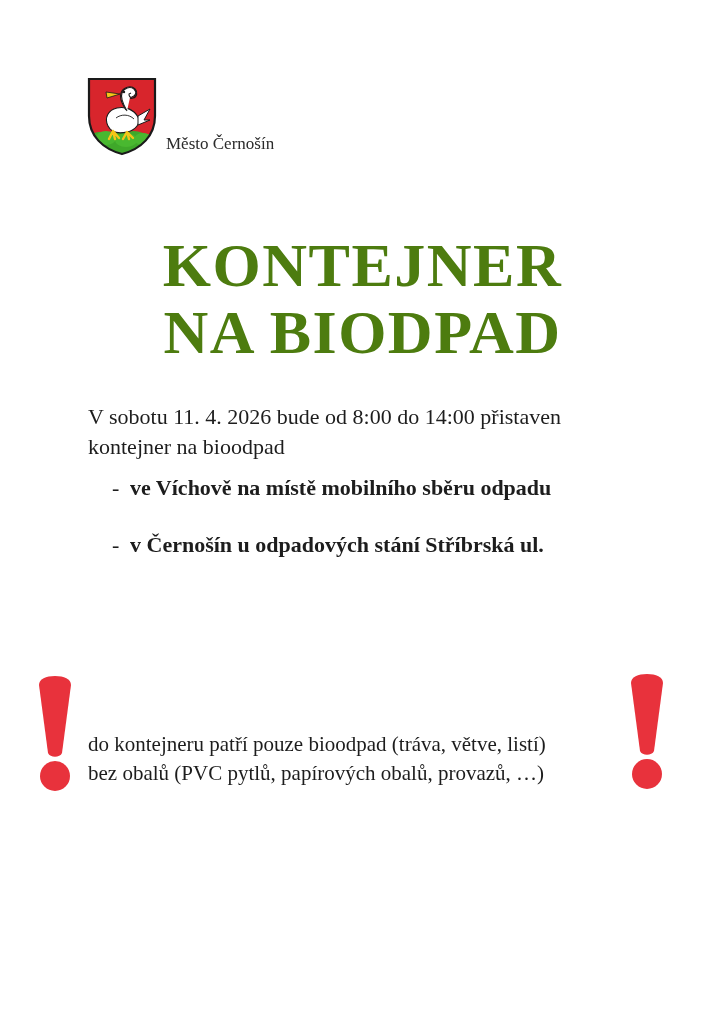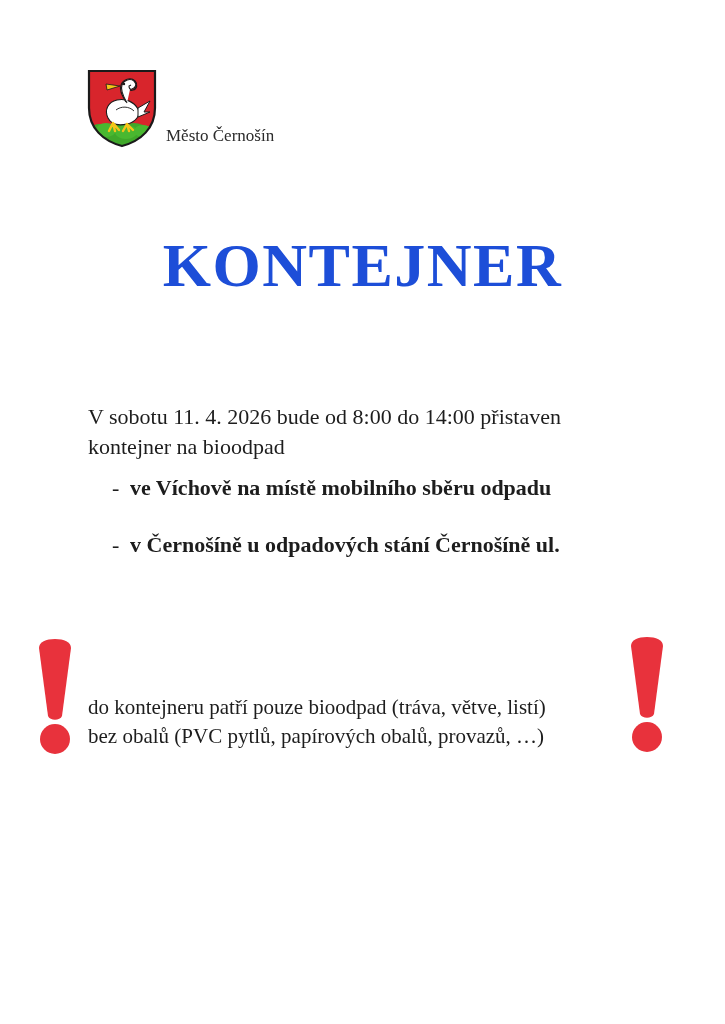--- a/index.html
+++ b/index.html
@@ -21,21 +21,21 @@
     left: 0; top: 0;
     width: 725px;
     height: 1024px;
     background: #ffffff;
   }
 
   
   .crest-block {
     position: absolute;
     left: 86px;
-    top: 68px;
+    top: 76px;
     display: flex;
     align-items: flex-end;
   }
   .crest {
     width: 72px;
     height: 80px;
     display: block;
   }
   .crest-label {
     font-family: "Liberation Serif", "DejaVu Serif", serif;
@@ -52,21 +52,21 @@
     position: absolute;
     left: 0;
     top: 190px;
     width: 725px;
     text-align: center;
     font-family: "Liberation Serif", "DejaVu Serif", serif;
     font-weight: bold;
     font-size: 62px;
     line-height: 67px;
     letter-spacing: 1.5px;
-    color: #1d4ed8;
+    color: #4d7c0f;
   }
   .title-line {
     display: block;
     white-space: nowrap;
   }
 
   
   .intro {
     position: absolute;
     left: 88px;
@@ -100,21 +100,21 @@
   .bullet-text {
     flex: 1 1 auto;
     white-space: nowrap;
     font-weight: bold;
   }
 
   
   .warning-band {
     position: absolute;
     left: 0;
-    top: 636px;
+    top: 673px;
     width: 725px;
     height: 120px;
   }
   .warning-text {
     position: absolute;
     left: 88px;
     top: 36px;
     width: 530px;
     font-size: 21px;
     line-height: 29px;
@@ -171,32 +171,33 @@
         </g>
 
         <path d="M3,3 L69,3 L69,40 C69,60 55,73 36,78 C17,73 3,60 3,40 Z" fill="none" stroke="#1a1a1a" stroke-width="2.2"></path>
       </svg>
     </span>
     <span class="crest-label">Město Černošín</span>
   </div>
 
   <h1 class="title">
     <span class="title-line">KONTEJNER</span>
+    <span class="title-line">NA BIODPAD</span>
   </h1>
 
   <p class="intro">V sobotu 11. 4. 2026 bude od 8:00 do 14:00 přistaven kontejner na bioodpad</p>
 
   <div class="bullets">
     <div class="bullet-row">
       <span class="bullet-dash">-</span>
       <span class="bullet-text">ve Víchově na místě mobilního sběru odpadu</span>
     </div>
     <div class="bullet-row">
       <span class="bullet-dash">-</span>
-      <span class="bullet-text">v Černošíně u odpadových stání Černošíně ul.</span>
+      <span class="bullet-text">v Černošín u odpadových stání Stříbrská ul.</span>
     </div>
   </div>
 
   <div class="warning-band">
 
     <span class="bang bang-left">
       <svg viewBox="0 0 50 118" xmlns="http://www.w3.org/2000/svg" aria-hidden="true">
         <path d="M9,10 C9,4 16,1 25,1 C34,1 41,4 41,10 L32,78 C30,83 20,83 18,78 Z" fill="#E8323C"></path>
         <circle cx="25" cy="101" r="15" fill="#E8323C"></circle>
       </svg>

